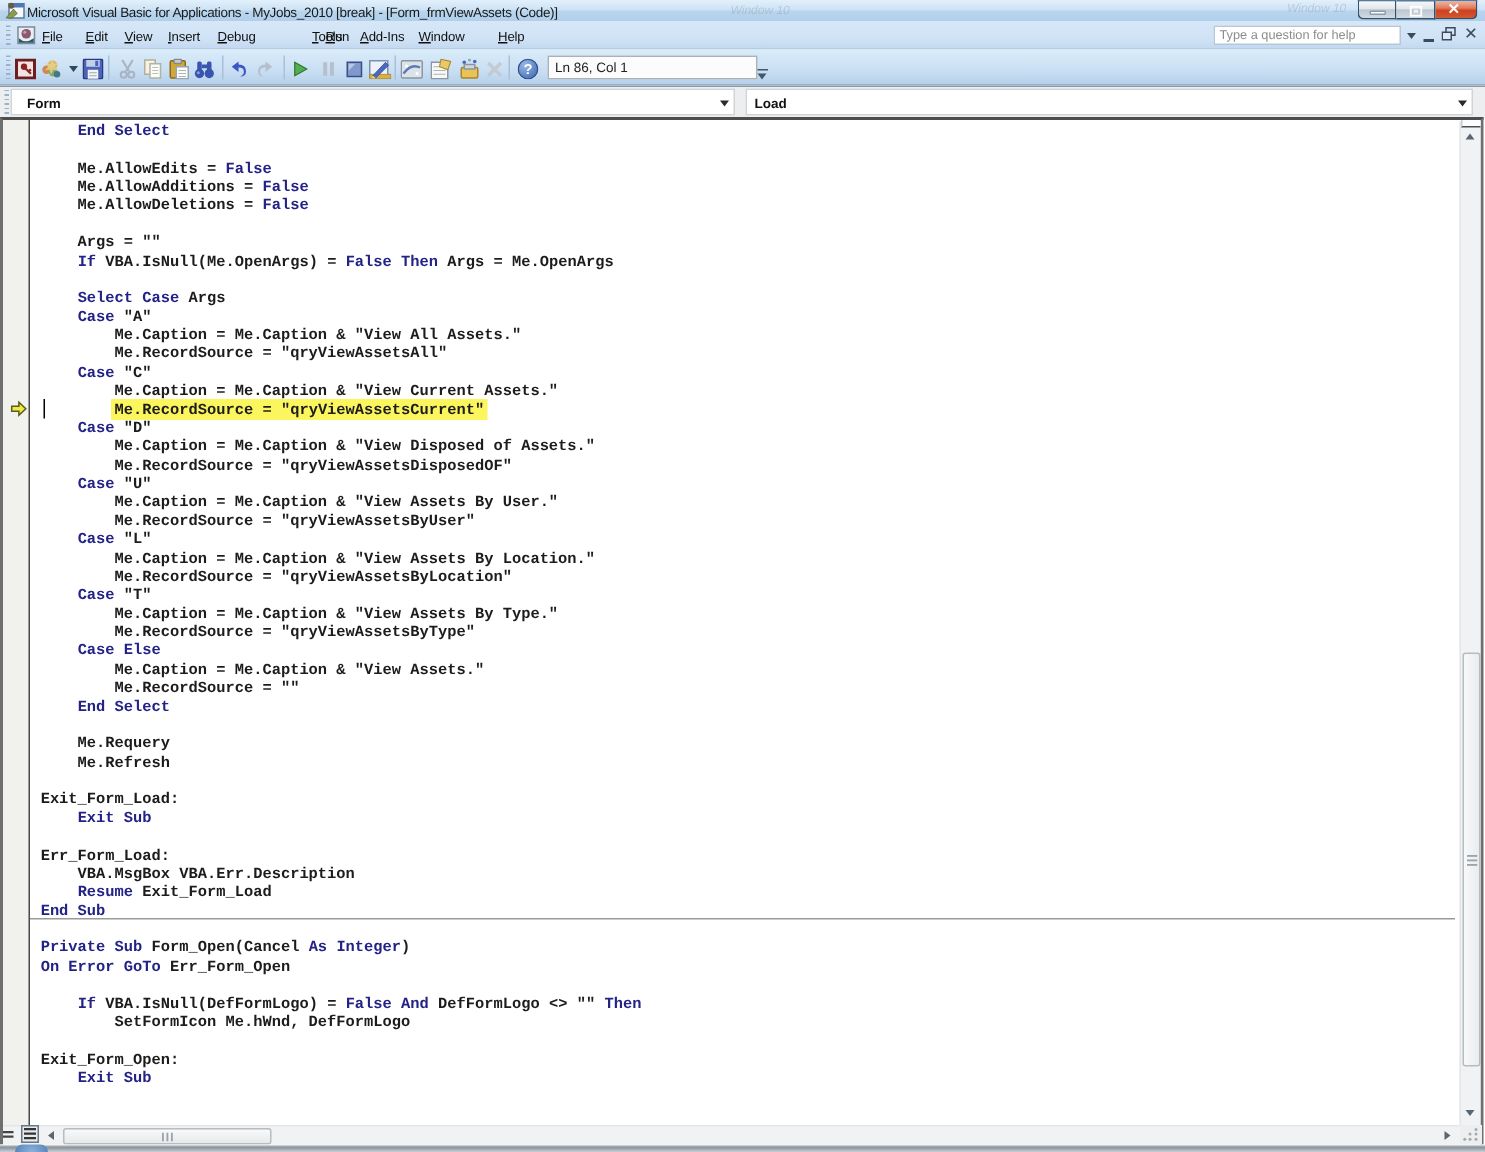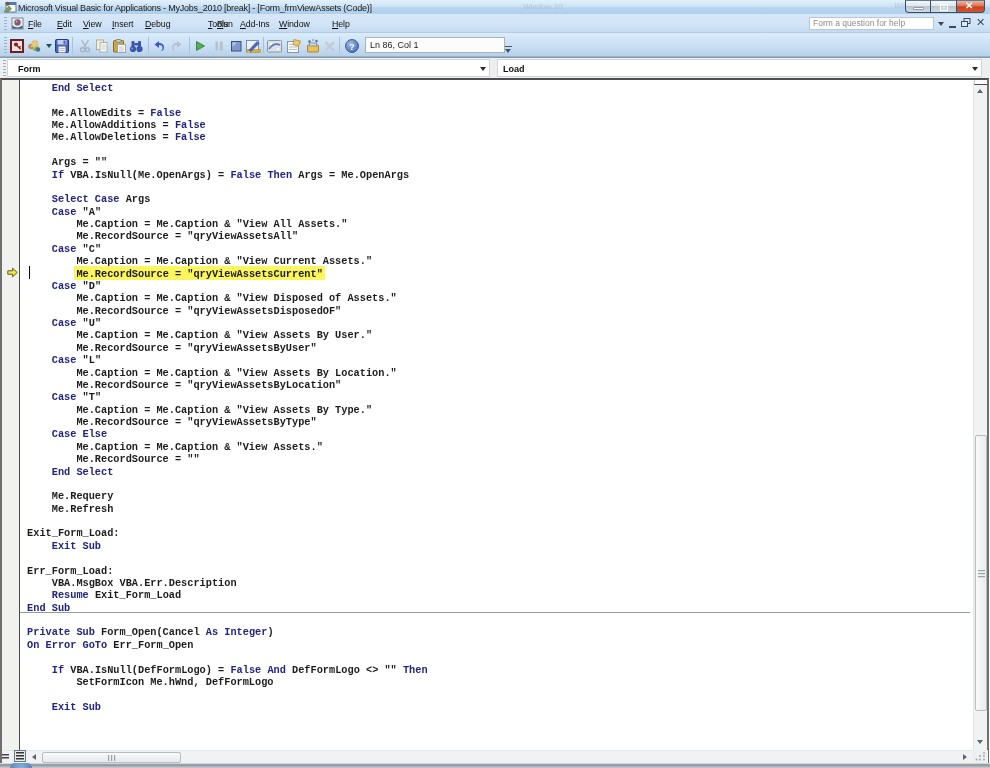--- a/index.html
+++ b/index.html
@@ -2,21 +2,21 @@
 <html><head><meta charset="utf-8">
 <style>
 * { margin:0; padding:0; box-sizing:border-box; }
 html,body { width:990px; height:768px; overflow:hidden; }
 body { font-family:"Liberation Sans", sans-serif; position:relative; background:#fff; }
 #root { position:absolute; left:0; top:0; width:990px; height:768px; overflow:hidden; }
 .abs { position:absolute; }
 #titlebar { left:0; top:0; width:990px; height:14px;
   background:linear-gradient(#e2f0fb 0%, #cde3f5 45%, #b9d5ee 55%, #aecfeb 100%); }
 #titletext { left:18px; top:2.5px; font-size:9px; font-weight:normal; letter-spacing:-0.22px; color:#1a1a1a; white-space:nowrap; }
-.wmk { font-size:8px; color:#93a2af; opacity:.42; font-style:italic;margin-left:36px; }
+.wmk { font-size:8px; color:#93a2af; opacity:.42; font-style:italic; }
 .wb { position:absolute; top:0; height:13px; border:1px solid #35506b; border-top:1px solid #5a7a9a;
   background:linear-gradient(#f6f8fa 0%, #dfe5ea 45%, #bcc6d0 50%, #d0dae2 100%); }
 .wbg { position:absolute; }
 #menubar { left:0; top:14px; width:990px; height:19px;
   background:linear-gradient(#d7e7f8 0%, #cfe2f5 70%, #c3d9f0 100%);
   border-bottom:1px solid #b4cbe2; }
 .grip { position:absolute; width:3px; background:repeating-linear-gradient(#9ab1c9 0 1px, transparent 1px 3px); }
 .mi { position:absolute; font-size:8.8px; letter-spacing:-0.1px; color:#101010; }
 .mi u { text-decoration:underline; text-underline-offset:1px; }
 #qbox { left:809px; top:17px; width:125px; height:13px; background:#fff; border:1px solid #b5c7d8;
@@ -89,21 +89,21 @@
 <div class="mi" style="left:28px; top:19px;"><u>F</u>ile</div>
 <div class="mi" style="left:57px; top:19px;"><u>E</u>dit</div>
 <div class="mi" style="left:83px; top:19px;"><u>V</u>iew</div>
 <div class="mi" style="left:112px; top:19px;"><u>I</u>nsert</div>
 <div class="mi" style="left:145px; top:19px;"><u>D</u>ebug</div>
 <div class="mi" style="left:181px; top:19px;margin-left:36px;"><u>R</u>un</div>
 <div class="mi" style="left:208px; top:19px;"><u>T</u>ools</div>
 <div class="mi" style="left:240px; top:19px;"><u>A</u>dd-Ins</div>
 <div class="mi" style="left:279px; top:19px;"><u>W</u>indow</div>
 <div class="mi" style="left:332px; top:19px;"><u>H</u>elp</div>
-<div class="abs" id="qbox">Form a question for help</div>
+<div class="abs" id="qbox">Type a question for help</div>
 <div class="abs" style="left:938px; top:22px; width:0; height:0; border-left:3.5px solid transparent; border-right:3.5px solid transparent; border-top:4px solid #3b4b5b;"></div>
 <div class="abs" style="left:949px; top:26px; width:7px; height:2px; background:#3b4b5b;"></div>
 <svg class="abs" style="left:961px; top:18px" width="10" height="10">
       <rect x="3" y="0.5" width="6" height="5" fill="none" stroke="#3b4b5b"></rect>
       <rect x="0.5" y="3.5" width="6" height="5" fill="#dce8f5" stroke="#3b4b5b"></rect>
     </svg>
 <div class="abs" style="left:976px; top:16px; font-size:11px; color:#3b4b5b;">✕</div>
 
 <div class="abs" id="toolbar"></div>
 <div class="grip" style="left:4px; top:37px; height:16px;"></div>
@@ -273,20 +273,21 @@
       <span class="cl">&nbsp;&nbsp;&nbsp;&nbsp;VBA.MsgBox&nbsp;VBA.Err.Description</span>
       <span class="cl">&nbsp;&nbsp;&nbsp;&nbsp;<span class="kw">Resume</span>&nbsp;Exit_Form_Load</span>
       <span class="cl"><span class="kw">End&nbsp;Sub</span></span>
       <span class="cl"></span>
       <span class="cl"><span class="kw">Private&nbsp;Sub</span>&nbsp;Form_Open(Cancel&nbsp;<span class="kw">As</span>&nbsp;<span class="kw">Integer</span>)</span>
       <span class="cl"><span class="kw">On&nbsp;Error&nbsp;GoTo</span>&nbsp;Err_Form_Open</span>
       <span class="cl"></span>
       <span class="cl">&nbsp;&nbsp;&nbsp;&nbsp;<span class="kw">If</span>&nbsp;VBA.IsNull(DefFormLogo)&nbsp;=&nbsp;<span class="kw">False</span>&nbsp;<span class="kw">And</span>&nbsp;DefFormLogo&nbsp;&lt;&gt;&nbsp;""&nbsp;<span class="kw">Then</span></span>
       <span class="cl">&nbsp;&nbsp;&nbsp;&nbsp;&nbsp;&nbsp;&nbsp;&nbsp;SetFormIcon&nbsp;Me.hWnd,&nbsp;DefFormLogo</span>
       <span class="cl"></span>
+      <span class="cl">Exit_Form_Open:</span>
       <span class="cl">&nbsp;&nbsp;&nbsp;&nbsp;<span class="kw">Exit&nbsp;Sub</span></span>
     </pre>
 <div class="abs" id="procsep"></div>
 <div class="abs" id="caret"></div>
 <svg class="abs" id="exearrow" style="left:7px; top:267px;" width="11" height="11" viewBox="0 0 11 11">
   <path d="M0.8 3.8 L5.6 3.8 L5.6 1.2 L10.2 5.5 L5.6 9.8 L5.6 7.2 L0.8 7.2 Z" fill="#efe84a" stroke="#5c5c16" stroke-width="1"></path>
 </svg>
 
 <div class="abs" style="left:974px; top:80px; width:13px; height:4.5px; background:#fbfcfd; border-bottom:1.5px solid #4d4d4d; border-left:1px solid #c8ccd0; z-index:6;"></div>
 <div class="abs" id="vsb">

